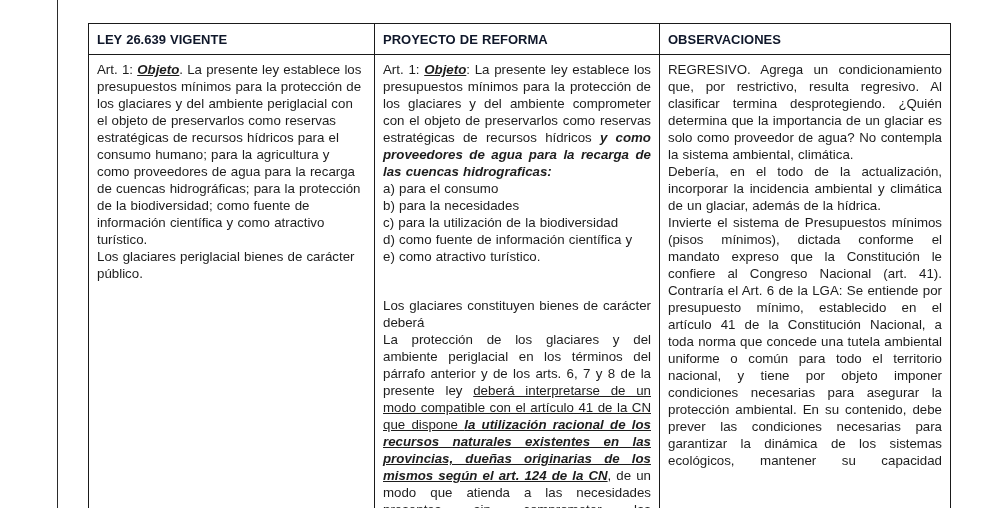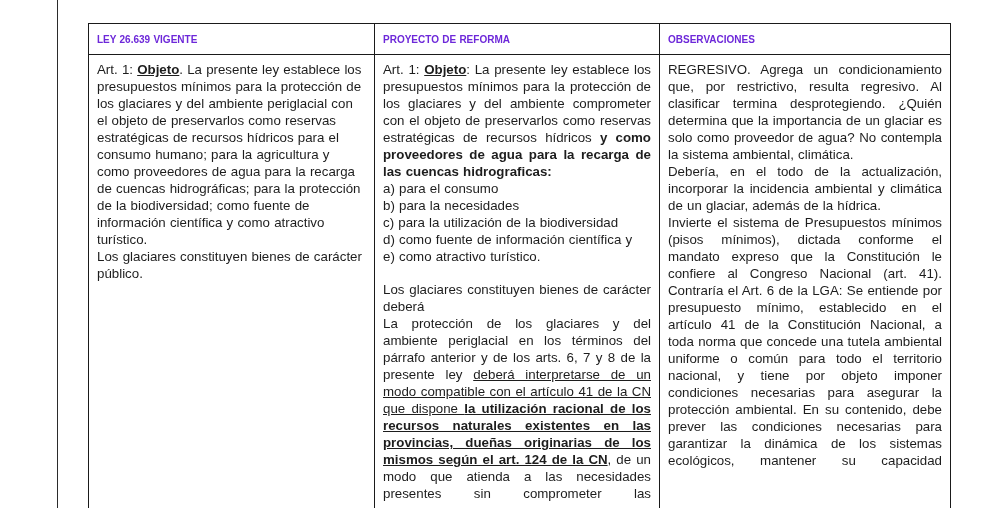--- a/index.html
+++ b/index.html
@@ -27,37 +27,37 @@
   .cmp-table th,.cmp-table td{
     border:1.5px solid #1a1a1a;
     vertical-align:top;
     padding:6px 8px 8px 8px;
     font-size:13.3px;
     line-height:17px;
     word-spacing:0.5px;
   }
   .cmp-table th{
     text-align:left;
-    font-size:10px;
+    font-size:13px;
     font-weight:bold;
     height:16px;
     padding-top:7px;
     padding-bottom:6px;
-    color:#6d28d9;
+    color:#0f172a;
   }
   .col-1{width:286px;}
   .col-2{width:285px;}
   .col-3{width:291px;}
   td.cell-body{height:700px;}
   .cell-body p{margin:0;}
-  .m-b{margin-bottom:16px;}
+  .m-b{margin-bottom:32px;}
   .jus{text-align:justify;}
   .cut{text-align:justify;text-align-last:justify;}
   .big-gap{margin-top:51px;}
-  .b{font-weight:bold;}
+  .b{font-weight:bold;font-style:italic;}
   .u{text-decoration:underline;}
   .i{}
   .list-line{margin:0;}
 </style>
 </head>
 <body>
 
 <div class="screen">
 
   <div class="page-edge-line"></div>
@@ -73,21 +73,21 @@
         <th>LEY 26.639 VIGENTE</th>
         <th>PROYECTO DE REFORMA</th>
         <th>OBSERVACIONES</th>
       </tr>
     </thead>
     <tbody>
       <tr>
 
         <td class="cell-body">
           <p class="m-b"><span>Art. 1: </span><span class="b u">Objeto</span><span>. La presente ley establece los presupuestos mínimos para la protección de los glaciares y del ambiente periglacial con el objeto de preservarlos como reservas estratégicas de recursos hídricos para el consumo humano; para la agricultura y como proveedores de agua para la recarga de cuencas hidrográficas; para la protección de la biodiversidad; como fuente de información científica y como atractivo turístico.</span></p>
-          <p>Los glaciares constituyen bienes de carácter público.</p>
+          <p>Los glaciares periglacial bienes de carácter público.</p>
         </td>
 
         <td class="cell-body jus">
           <p class="jus"><span>Art. 1: </span><span class="b u">Objeto</span><span>: La presente ley establece los presupuestos mínimos para la protección de los glaciares y del ambiente comprometer con el objeto de preservarlos como reservas estratégicas de recursos hídricos </span><span class="b">y como proveedores de agua para la recarga de las cuencas hidrograficas:</span></p>
           <div class="m-b" style="text-align:left;">
             <p class="list-line">a) para el consumo</p>
             <p class="list-line">b) para la necesidades</p>
             <p class="list-line">c) para la utilización de la biodiversidad</p>
             <p class="list-line">d) como fuente de información científica y</p>
             <p class="list-line">e) como atractivo turístico.</p>

